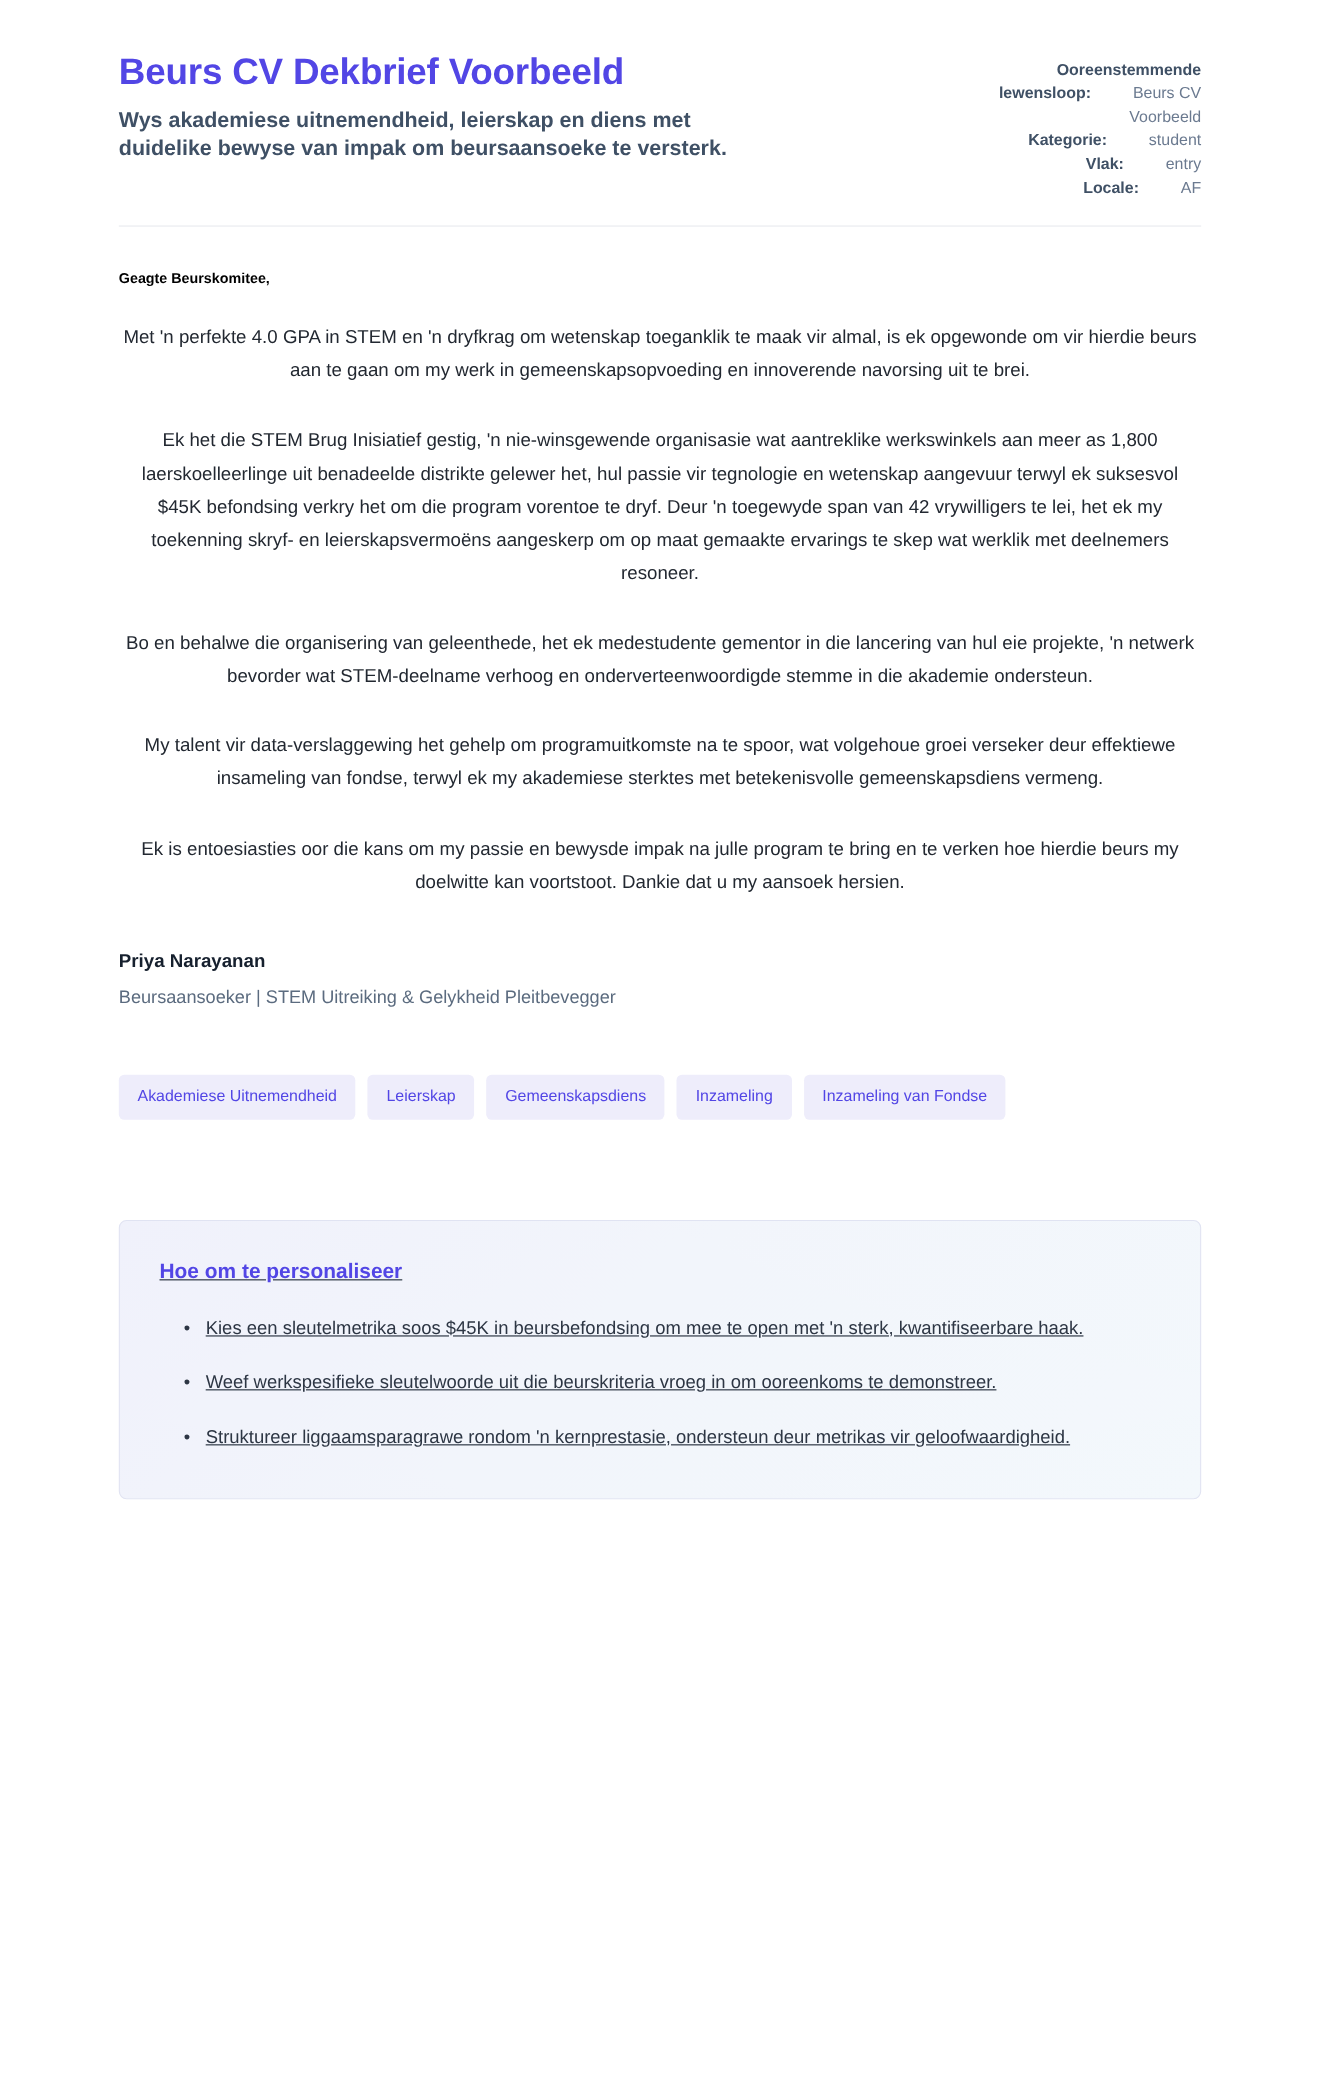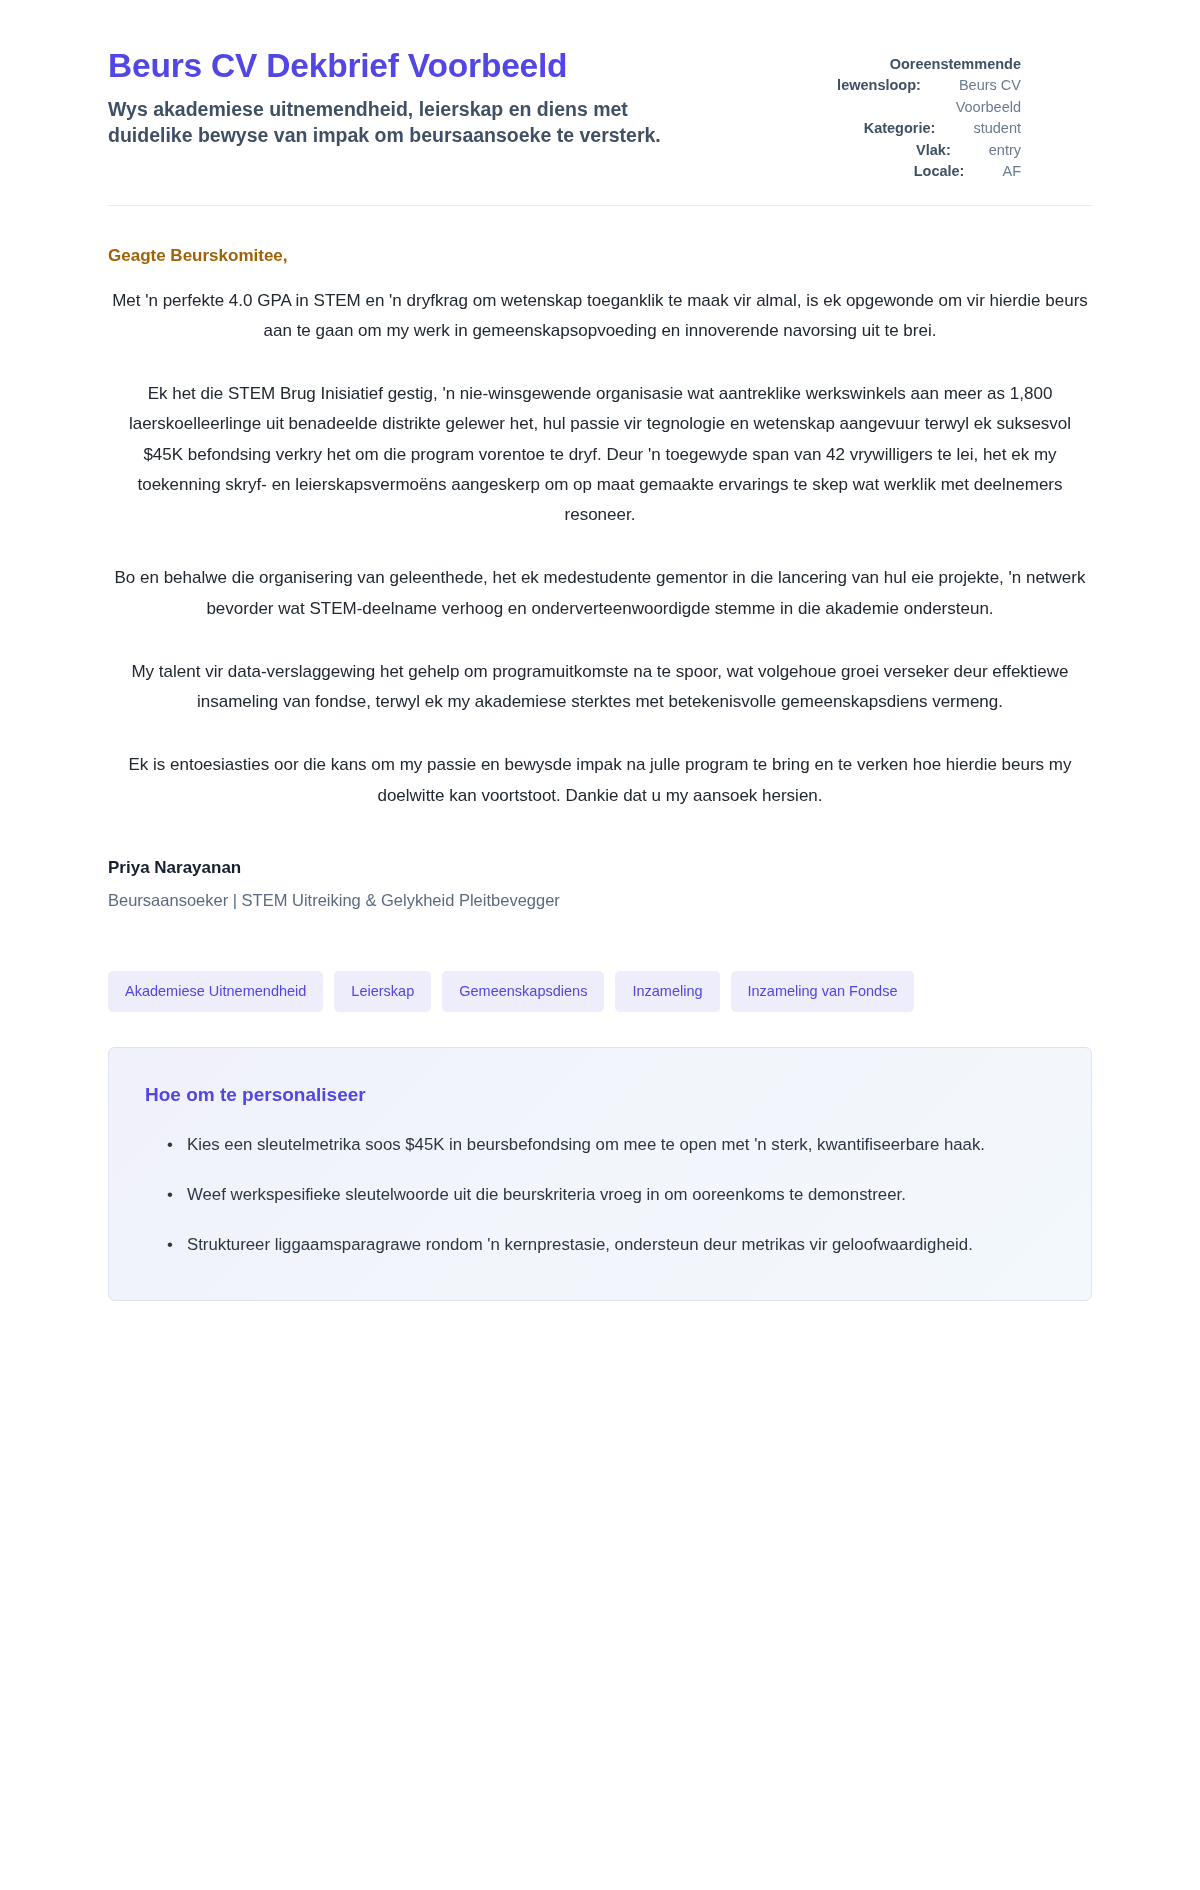--- a/index.html
+++ b/index.html
@@ -21,20 +21,21 @@
     min-height: 1890px;
     box-sizing: border-box;
     padding: 46px 108px 60px 108px;
     background: #ffffff;
   }
 
   
   .doc-header {
     display: flex;
     align-items: flex-start;
+    justify-content: space-between;
     gap: 48px;
     padding-bottom: 22px;
   }
   .header-left {
     flex: 1 1 auto;
     max-width: 665px;
   }
   .doc-title {
     margin: 0 0 10px 0;
     font-size: 33.5px;
@@ -71,24 +72,24 @@
   .divider {
     height: 1px;
     width: 100%;
     background: #e8eaee;
     margin: 0 0 38px 0;
     border: 0;
   }
 
   
   .salutation {
-    margin: 0 0 18px 0;
-    font-size: 17px;
-    font-weight: bold;
-    color: #a16207;
+    margin: 0 0 30px 0;
+    font-size: 13px;
+    font-weight: bold;
+    color: #000000;
     line-height: 1.4;
   }
   .letter-body { margin: 0; }
   .letter-para {
     margin: 0 0 33px 0;
     font-size: 17px;
     line-height: 1.78;
     color: #222831;
     text-align: center;
   }
@@ -125,25 +126,26 @@
     font-size: 14.5px;
     line-height: 1;
     padding: 13px 17px;
     border-radius: 5px;
     white-space: nowrap;
     text-align: center;
   }
 
   
   .tips-panel {
-    margin-top: 35px;
+    margin-top: 91px;
     border: 1px solid #e0e3f2;
     border-radius: 7px;
     background: linear-gradient(135deg, #f0f1fb 0%, #f2f5fb 45%, #f3f8fc 100%);
     padding: 34px 16px 40px 36px;
+    text-decoration: underline;
   }
   .tips-title {
     margin: 0 0 22px 0;
     font-size: 19px;
     font-weight: bold;
     color: #5246e5;
     line-height: 1.4;
   }
   .tips-list {
     margin: 0;

